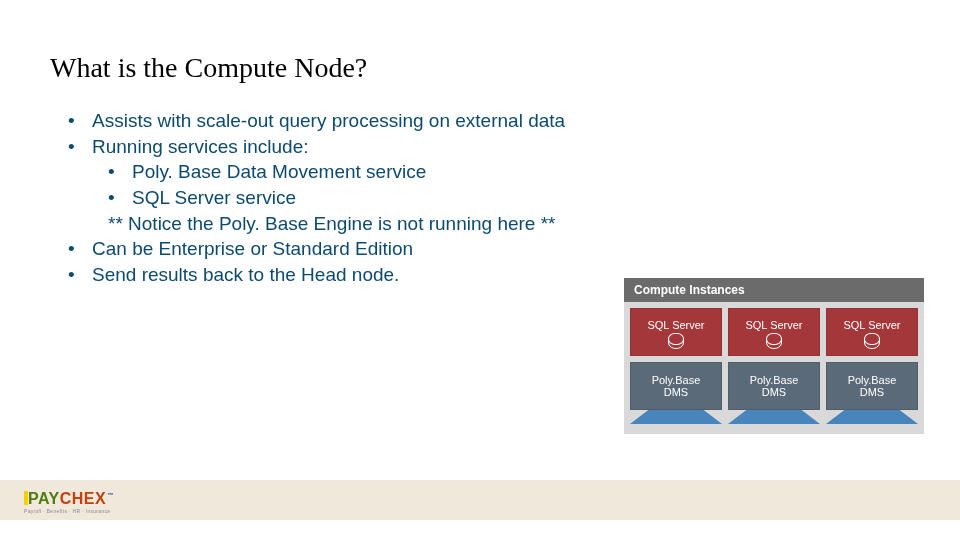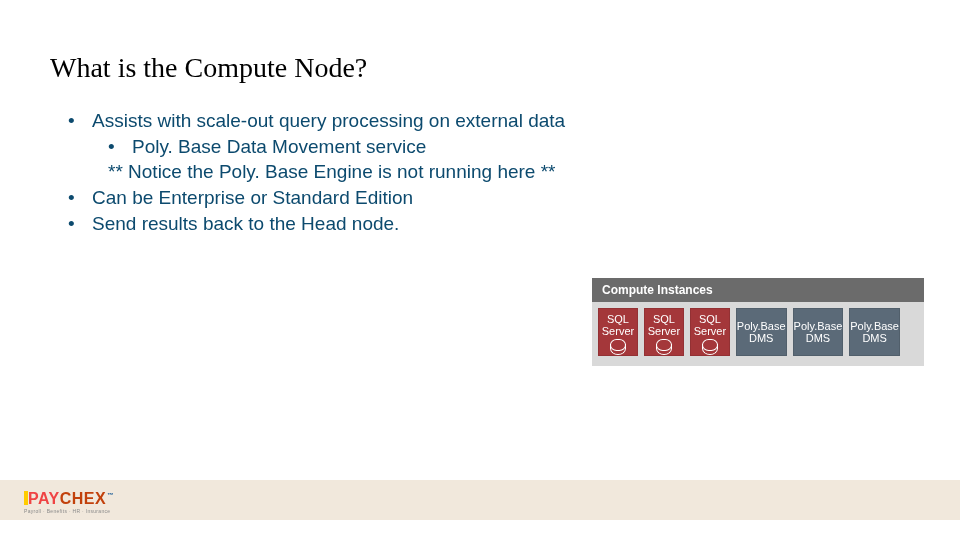--- a/index.html
+++ b/index.html
@@ -51,35 +51,35 @@
   }
   .content li.note {
     padding-left: 40px;
   }
 
   
   .diagram {
     position: absolute;
     top: 278px;
     right: 36px;
-    width: 332px;
+    width: 300px;
     font-family: "Segoe UI", Arial, sans-serif;
   }
   .diagram-header {
     background: #6b6b6b;
     color: #fff;
     font-size: 12px;
     font-weight: 600;
     padding: 5px 10px;
   }
   .diagram-body {
     background: #d9d9d9;
     padding: 6px 6px 10px 6px;
     display: flex;
-    flex-direction: row;
+    flex-direction: column;
     gap: 6px;
   }
   .row {
     display: flex;
     gap: 6px;
   }
   .box {
     flex: 1;
     height: 46px;
     display: flex;
@@ -145,21 +145,21 @@
   }
   .logo-main {
     font-family: Arial, sans-serif;
     font-weight: 900;
     font-size: 16px;
     letter-spacing: 0.5px;
     color: #004b8d;
     display: flex;
     align-items: flex-start;
   }
-  .logo-main .pay { color: #ef4444; }
+  .logo-main .pay { color: #4d7c0f; }
   .logo-main .chex { color: #c2410c; }
   .logo-main .tm {
     font-size: 6px;
     margin-left: 1px;
     margin-top: 1px;
     color: #004b8d;
   }
   .logo-bar {
     width: 4px;
     height: 14px;
@@ -176,21 +176,23 @@
   }
 </style>
 </head>
 <body>
 
 <div class="title">What is the Compute Node?</div>
 
 <div class="content">
   <ul>
     <li class="bullet"><span>Assists with scale-out query processing on external data</span></li>
+    <li class="bullet"><span>Running services include:</span></li>
     <li class="sub"><span>Poly. Base Data Movement service</span></li>
+    <li class="sub"><span>SQL Server service</span></li>
     <li class="note"><span>** Notice the Poly. Base Engine is not running here **</span></li>
     <li class="bullet"><span>Can be Enterprise or Standard Edition</span></li>
     <li class="bullet"><span>Send results back to the Head node.</span></li>
   </ul>
 </div>
 
 <div class="diagram">
   <div class="diagram-header">Compute Instances</div>
   <div class="diagram-body">
     <div class="row">

